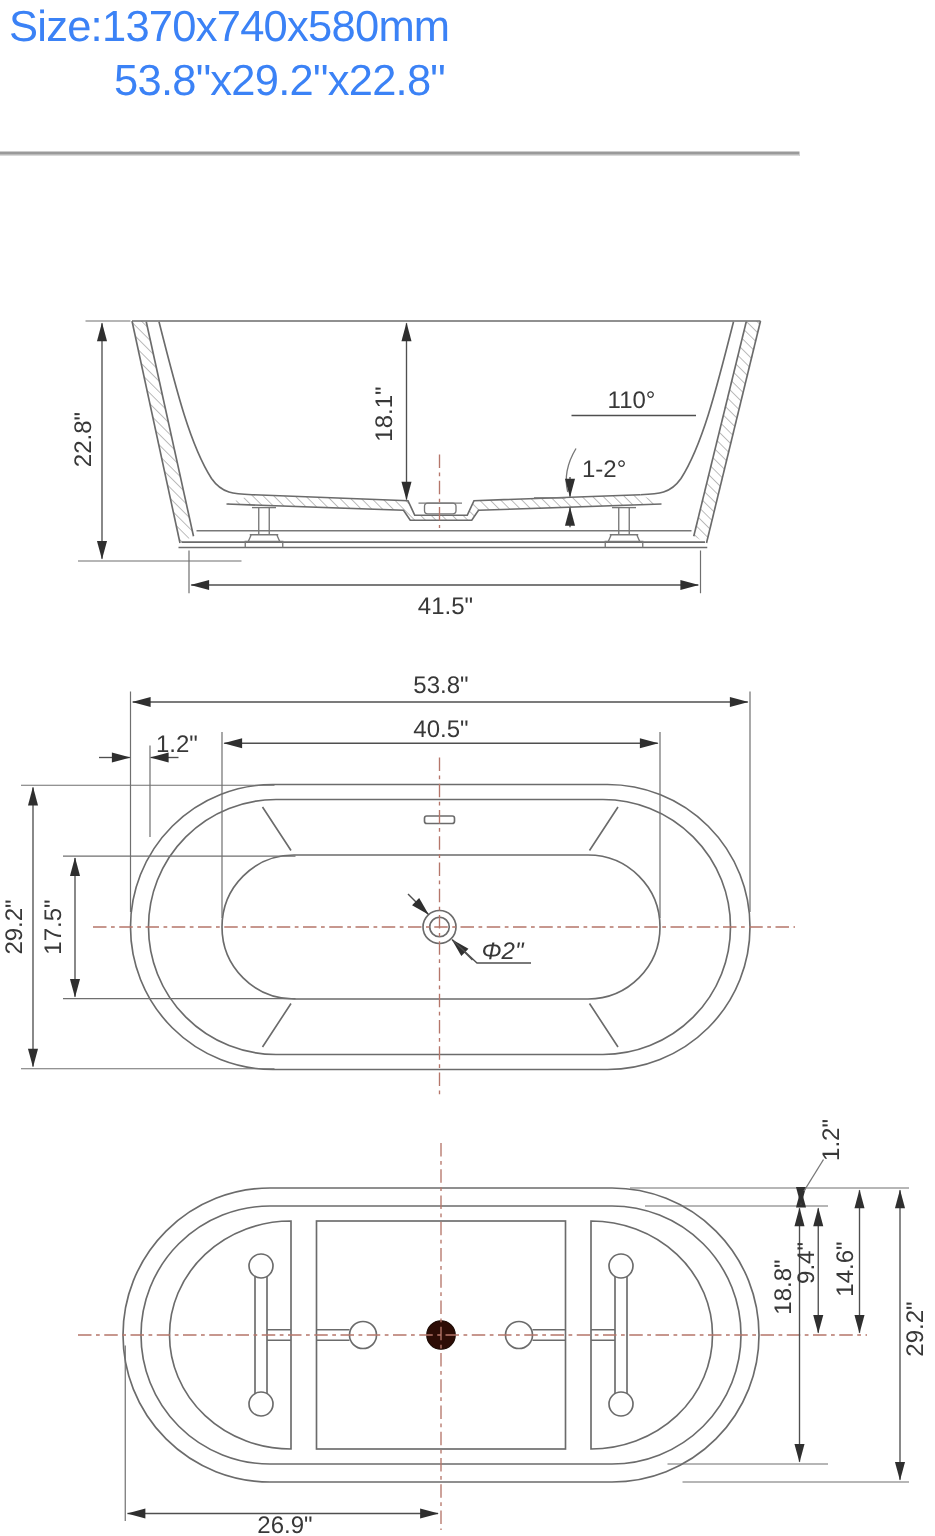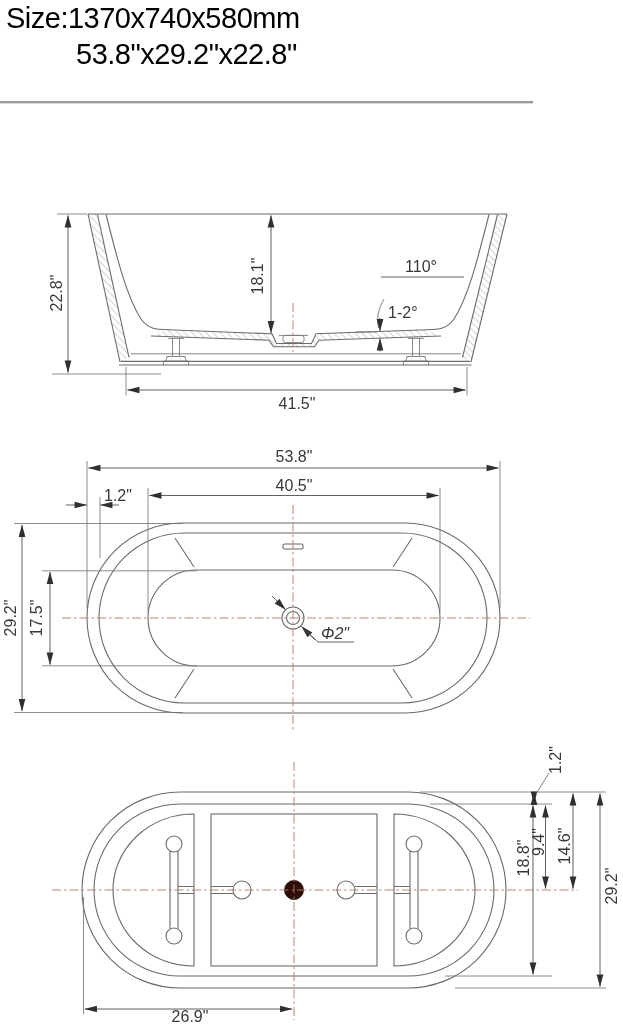--- a/index.html
+++ b/index.html
@@ -1,18 +1,18 @@
 <!DOCTYPE html>
 <html><head>
 <meta charset="utf-8">
 <style>
   html,body{margin:0;padding:0;background:#ffffff;}
   .canvas{position:relative;width:623px;height:1024px;background:#ffffff;overflow:hidden;
           font-family:"Liberation Sans","DejaVu Sans",sans-serif;}
-  .title-block{position:absolute;left:6px;top:2px;color:#000000;}
+  .title-block{position:absolute;left:6px;top:2px;color:#3b82f6;}
   .title-line1{font-size:29px;letter-spacing:-0.5px;white-space:pre;}
   .title-line2{font-size:29px;letter-spacing:-0.5px;margin-left:70px;margin-top:3px;white-space:pre;}
   .divider{position:absolute;left:0;top:101px;width:533px;height:2px;background:#9a9a9a;border-bottom:1px solid #d9d9d9;}
   svg{position:absolute;left:0;top:0;}
   svg text{font-family:"Liberation Sans","DejaVu Sans",sans-serif;font-size:16px;fill:#383838;}
   .outline{stroke:#6b6b6b;stroke-width:1.1;fill:none;}
   .thin{stroke:#787878;stroke-width:0.9;fill:none;}
   .dim{stroke:#4f4f4f;stroke-width:0.9;fill:none;}
   .ext{stroke:#6f6f6f;stroke-width:0.8;fill:none;}
   .cline{stroke:#b5766a;stroke-width:0.9;fill:none;stroke-dasharray:9 3 2.5 3;}

